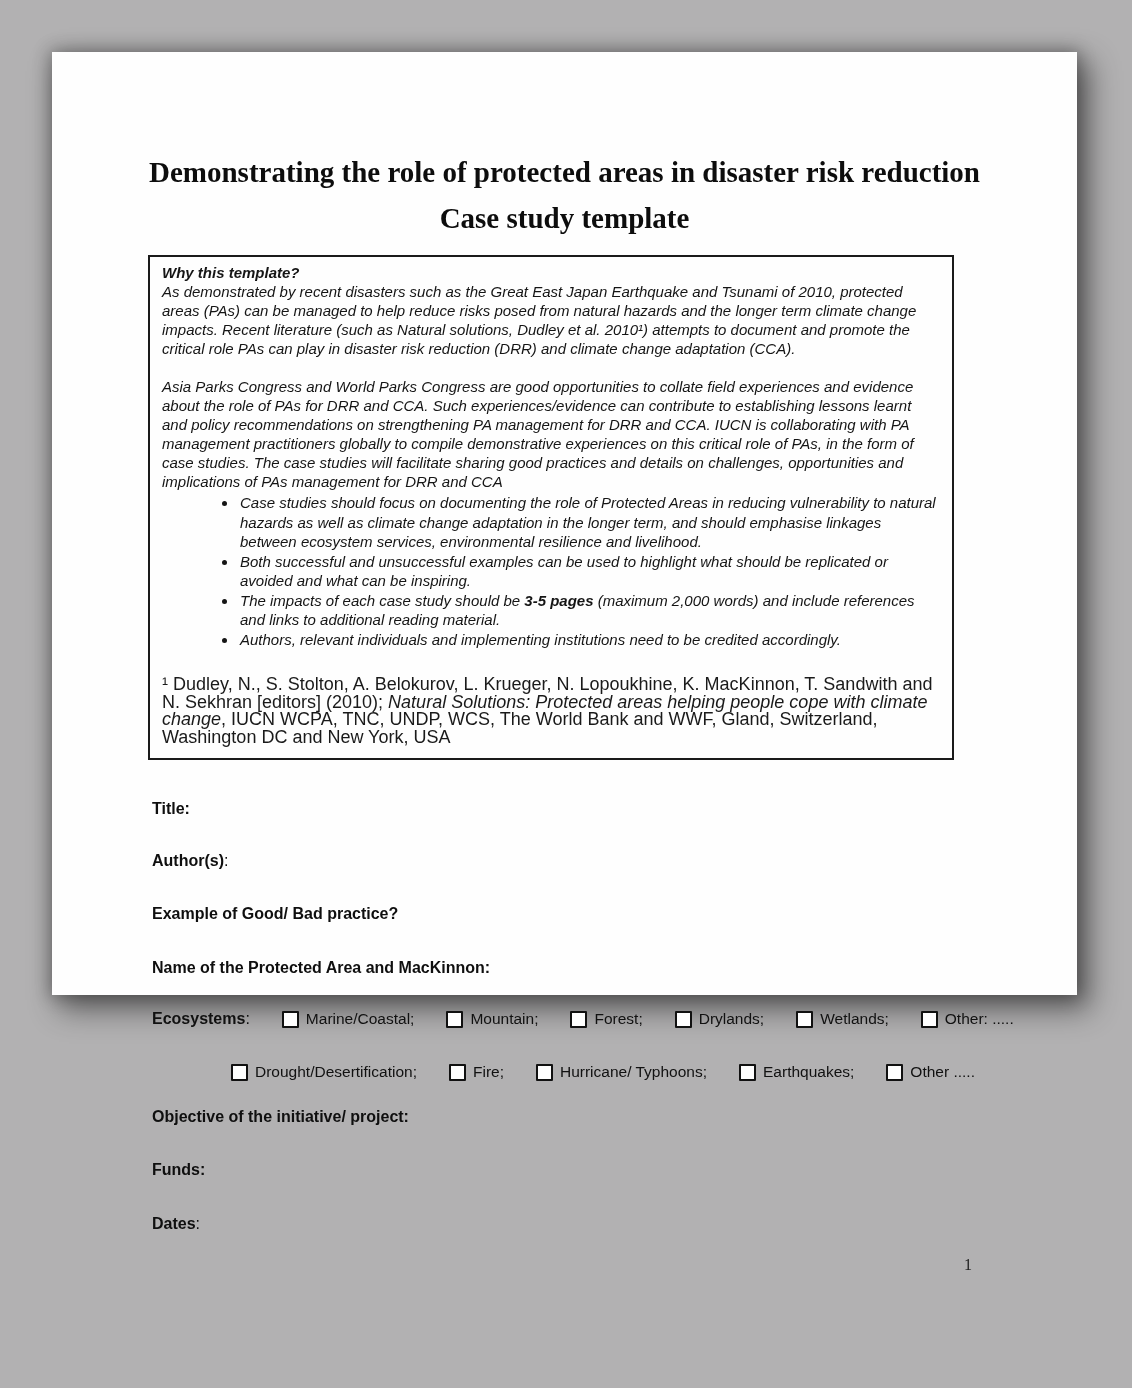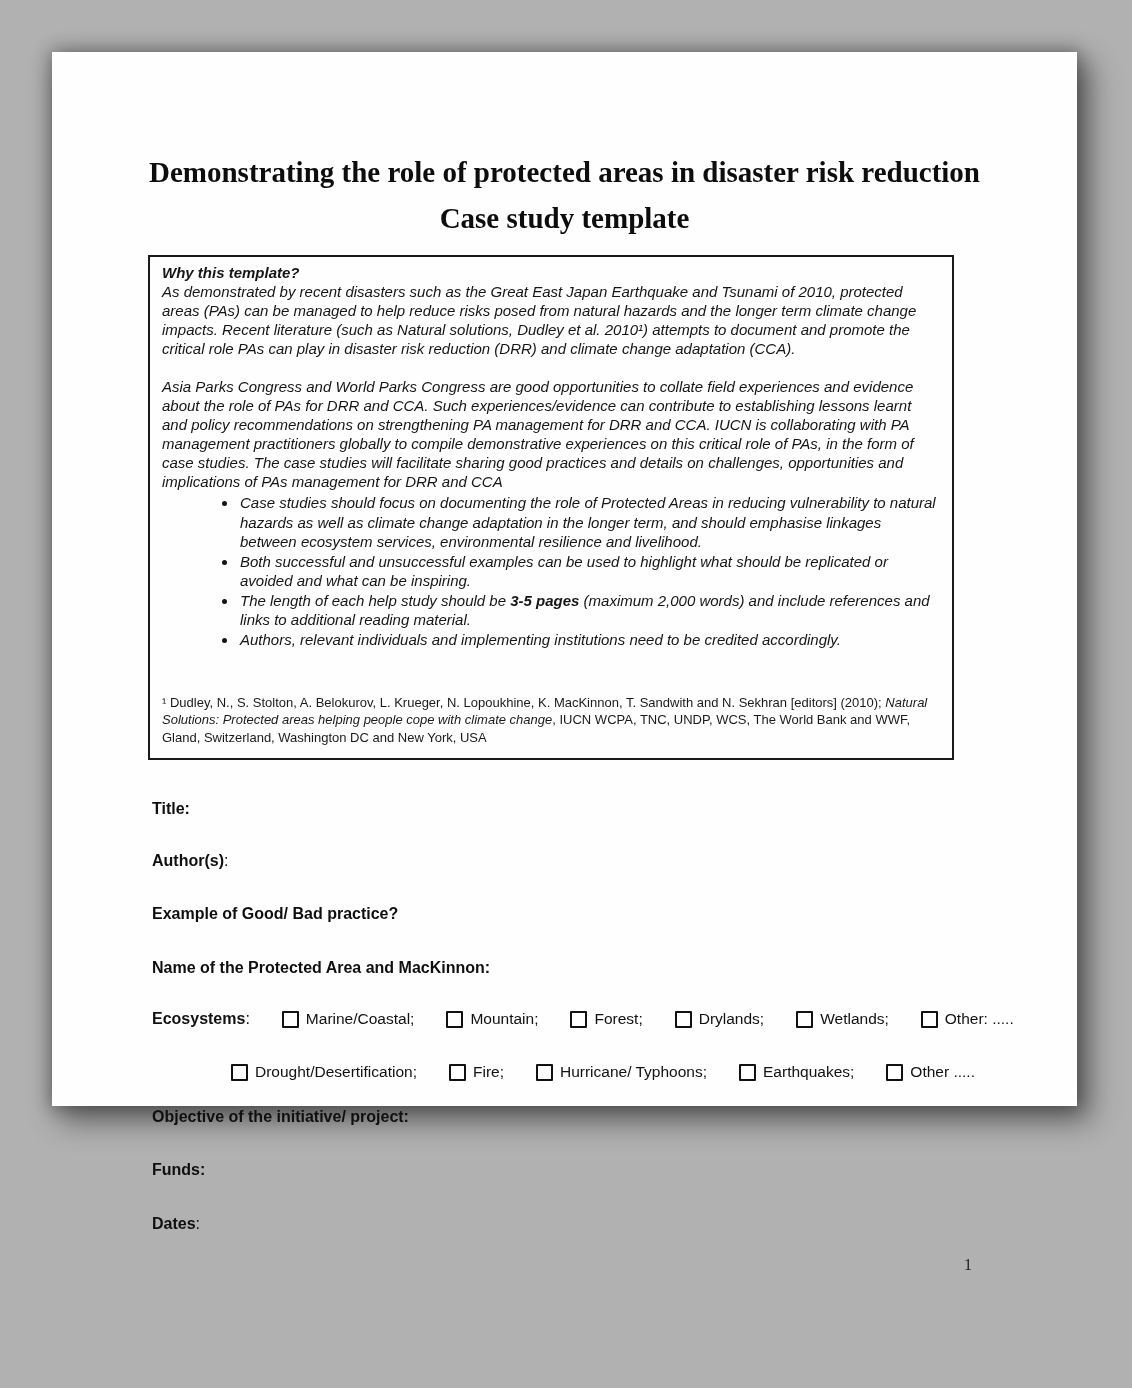--- a/index.html
+++ b/index.html
@@ -5,21 +5,21 @@
   html,body{margin:0;padding:0;}
   body{
     width:1132px;height:1388px;
     background:#b2b1b2;
     font-family:"Liberation Sans", sans-serif;
     position:relative;
     overflow:hidden;
   }
   .page{
     position:absolute;left:52px;top:52px;
-    width:1025px;height:1054px;
+    width:1025px;height:943px;
     background:#fefefe;
     box-shadow:0 0 16px 2px rgba(0,0,0,0.30), 10px 12px 28px 3px rgba(0,0,0,0.45);
     color:#111;
   }
   .doc-title{
     position:absolute;left:0;width:100%;
     text-align:center;
     font-family:"Liberation Serif", serif;
     font-weight:bold;font-size:29px;color:#0d0d0d;
     white-space:nowrap;
@@ -36,21 +36,21 @@
     font-style:italic;font-size:15px;line-height:19px;color:#151515;
     overflow:hidden;
   }
   .info-box .box-heading{font-weight:bold;margin:0;}
   .info-box p{margin:0;}
   .info-box p.para2{margin-top:19px;}
   .info-box ul{margin:2px 0 0 0;padding-left:76px;}
   .info-box li{line-height:19.5px;padding-left:2px;}
   .footnote{
     margin-top:auto;
-    font-style:normal;font-size:13px;line-height:17.5px;color:#1a1a1a;
+    font-style:normal;font-size:18px;line-height:17.5px;color:#1a1a1a;
   }
   .footnote .fn-italic{font-style:italic;}
 
   .form-line{
     position:absolute;left:100px;
     font-size:16px;font-weight:bold;color:#0f0f0f;
     white-space:nowrap;
   }
   .form-line .colon-regular{font-weight:normal;}
 
@@ -91,21 +91,21 @@
   <div class="doc-title line1">Demonstrating the role of protected areas in disaster risk reduction</div>
   <div class="doc-title line2">Case study template</div>
 
   <div class="info-box">
     <p class="box-heading">Why this template?</p>
     <p class="para1">As demonstrated by recent disasters such as the Great East Japan Earthquake and Tsunami of 2010, protected areas (PAs) can be managed to help reduce risks posed from natural hazards and the longer term climate change impacts. Recent literature (such as Natural solutions, Dudley et al. 2010¹) attempts to document and promote the critical role PAs can play in disaster risk reduction (DRR) and climate change adaptation (CCA).</p>
     <p class="para2">Asia Parks Congress and World Parks Congress are good opportunities to collate field experiences and evidence about the role of PAs for DRR and CCA.  Such experiences/evidence can contribute to establishing lessons learnt and policy recommendations on strengthening PA management for DRR and CCA. IUCN is collaborating with PA management practitioners globally to compile demonstrative experiences on this critical role of PAs, in the form of case studies. The case studies will facilitate sharing good practices and details on challenges, opportunities and implications of PAs management for DRR and CCA</p>
     <ul>
       <li><span>Case studies should focus on documenting the role of Protected Areas in reducing vulnerability to natural hazards as well as climate change adaptation in the longer term, and should emphasise linkages between ecosystem services, environmental resilience and livelihood.</span></li>
       <li><span>Both successful and unsuccessful examples can be used to highlight what should be replicated or avoided and what can be inspiring.</span></li>
-      <li><span>The length of each help study should be </span><strong>3-5 pages</strong><span> (maximum 2,000 words) and include references and links to additional reading material.</span></li>
+      <li><span>The impacts of each case study should be </span><strong>3-5 pages</strong><span> (maximum 2,000 words) and include references and links to additional reading material.</span></li>
       <li><span>Authors, relevant individuals and implementing institutions need to be credited accordingly.</span></li>
     </ul>
     <div class="footnote">
       <span>¹ Dudley, N., S. Stolton, A. Belokurov, L. Krueger, N. Lopoukhine, K. MacKinnon, T. Sandwith and N. Sekhran [editors] (2010); </span><span class="fn-italic">Natural Solutions: Protected areas helping people cope with climate change</span><span>, IUCN WCPA, TNC, UNDP, WCS, The World Bank and WWF, Gland, Switzerland, Washington DC and New York, USA</span>
     </div>
   </div>
 
   <div class="form-line" style="top:748px;">Title:</div>
 
   <div class="form-line" style="top:800px;">

